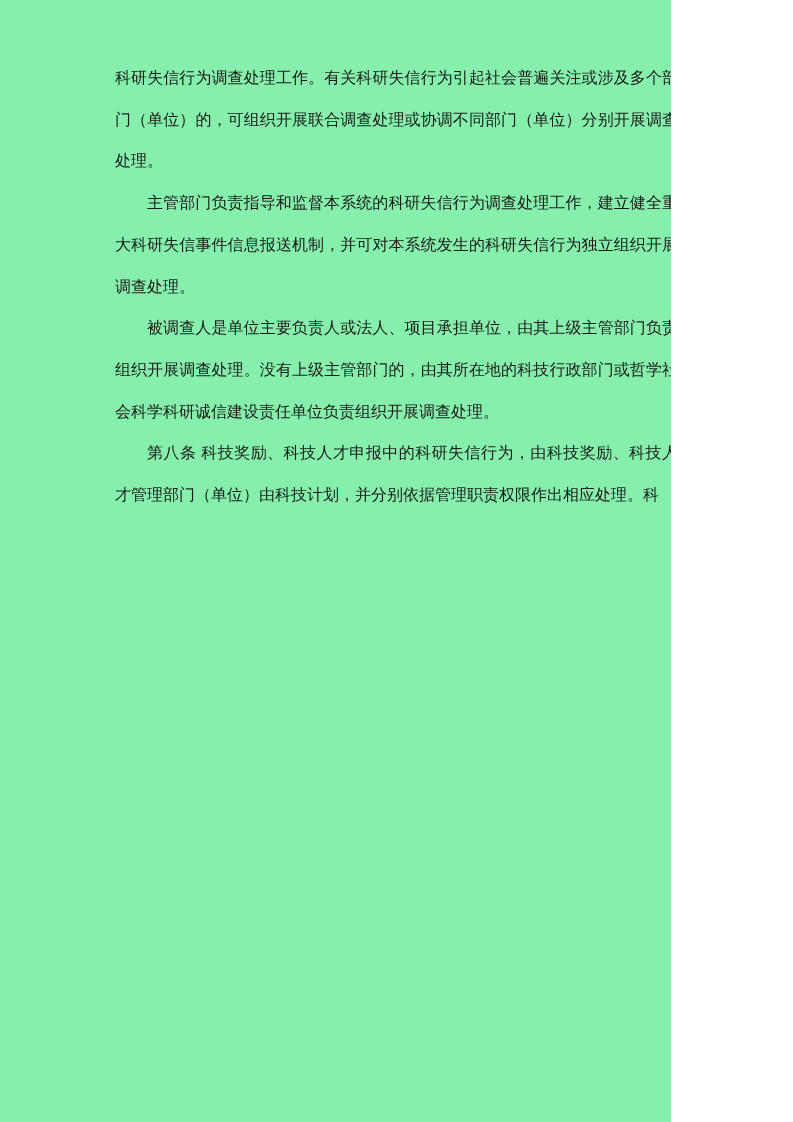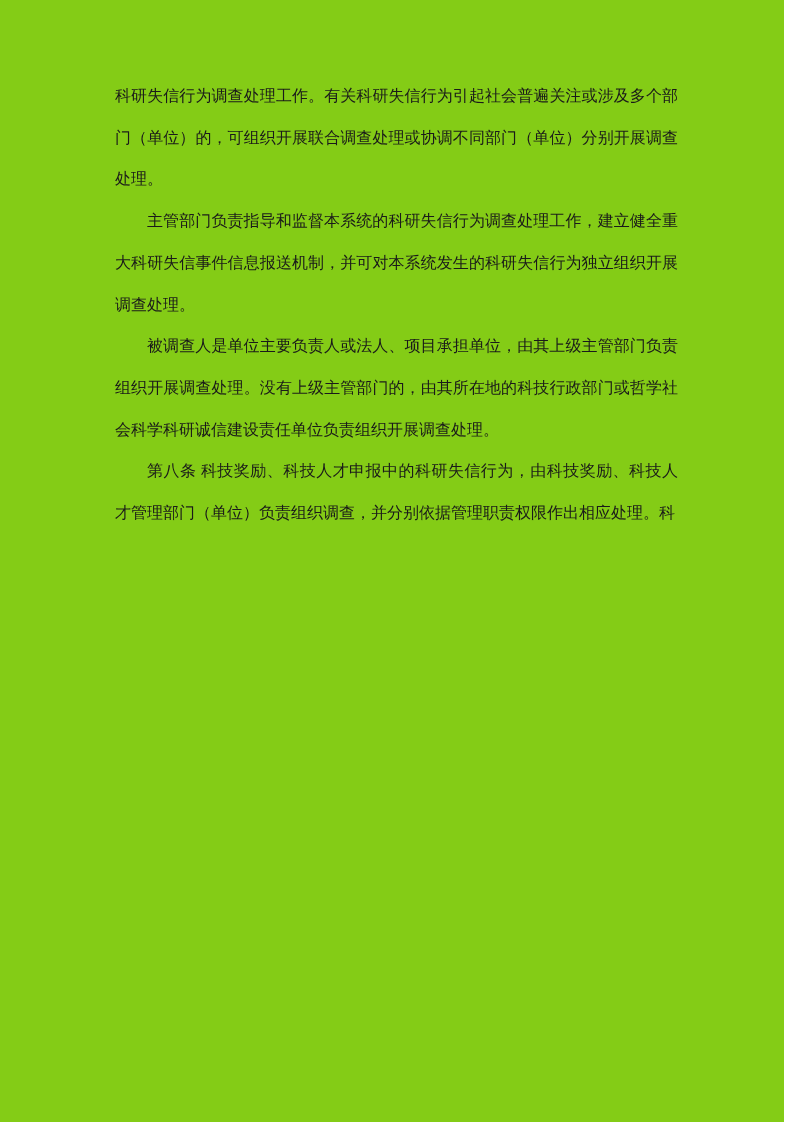--- a/index.html
+++ b/index.html
@@ -2,49 +2,48 @@
 <html><head>
 <meta charset="utf-8">
 <style>
   html, body {
     margin: 0;
     padding: 0;
     background: #ffffff;
   }
   .page {
     position: relative;
-    width: 784px;
+    width: 671px;
     height: 1122px;
-    background: #84cc16;
+    background: #86efac;
     overflow: hidden;
     box-sizing: border-box;
-    padding: 75px 115px 0 115px;
+    padding: 57px 115px 0 115px;
   }
   .doc-body {
     width: 563px;
   }
   .para {
     margin: 0;
     padding: 0;
     font-family: "Liberation Sans", "DejaVu Sans", sans-serif;
     font-size: 16px;
     line-height: 41.7px;
     color: #1a1a1a;
     text-align: justify;
     text-justify: inter-ideograph;
     word-break: break-all;
   }
   .para.indent {
     text-indent: 2em;
-    font-family: Liberation Serif, serif;
   }
 </style>
 </head>
 <body>
 
 <div class="page">
   <div class="doc-body">
     <p class="para">科研失信行为调查处理工作。有关科研失信行为引起社会普遍关注或涉及多个部门（单位）的，可组织开展联合调查处理或协调不同部门（单位）分别开展调查处理。</p>
     <p class="para indent">主管部门负责指导和监督本系统的科研失信行为调查处理工作，建立健全重大科研失信事件信息报送机制，并可对本系统发生的科研失信行为独立组织开展调查处理。</p>
     <p class="para indent">被调查人是单位主要负责人或法人、项目承担单位，由其上级主管部门负责组织开展调查处理。没有上级主管部门的，由其所在地的科技行政部门或哲学社会科学科研诚信建设责任单位负责组织开展调查处理。</p>
-    <p class="para indent">第八条 科技奖励、科技人才申报中的科研失信行为，由科技奖励、科技人才管理部门（单位）负责组织调查，并分别依据管理职责权限作出相应处理。科</p>
+    <p class="para indent">第八条 科技奖励、科技人才申报中的科研失信行为，由科技奖励、科技人才管理部门（单位）由科技计划，并分别依据管理职责权限作出相应处理。科</p>
   </div>
 </div>
 
 </body></html>

